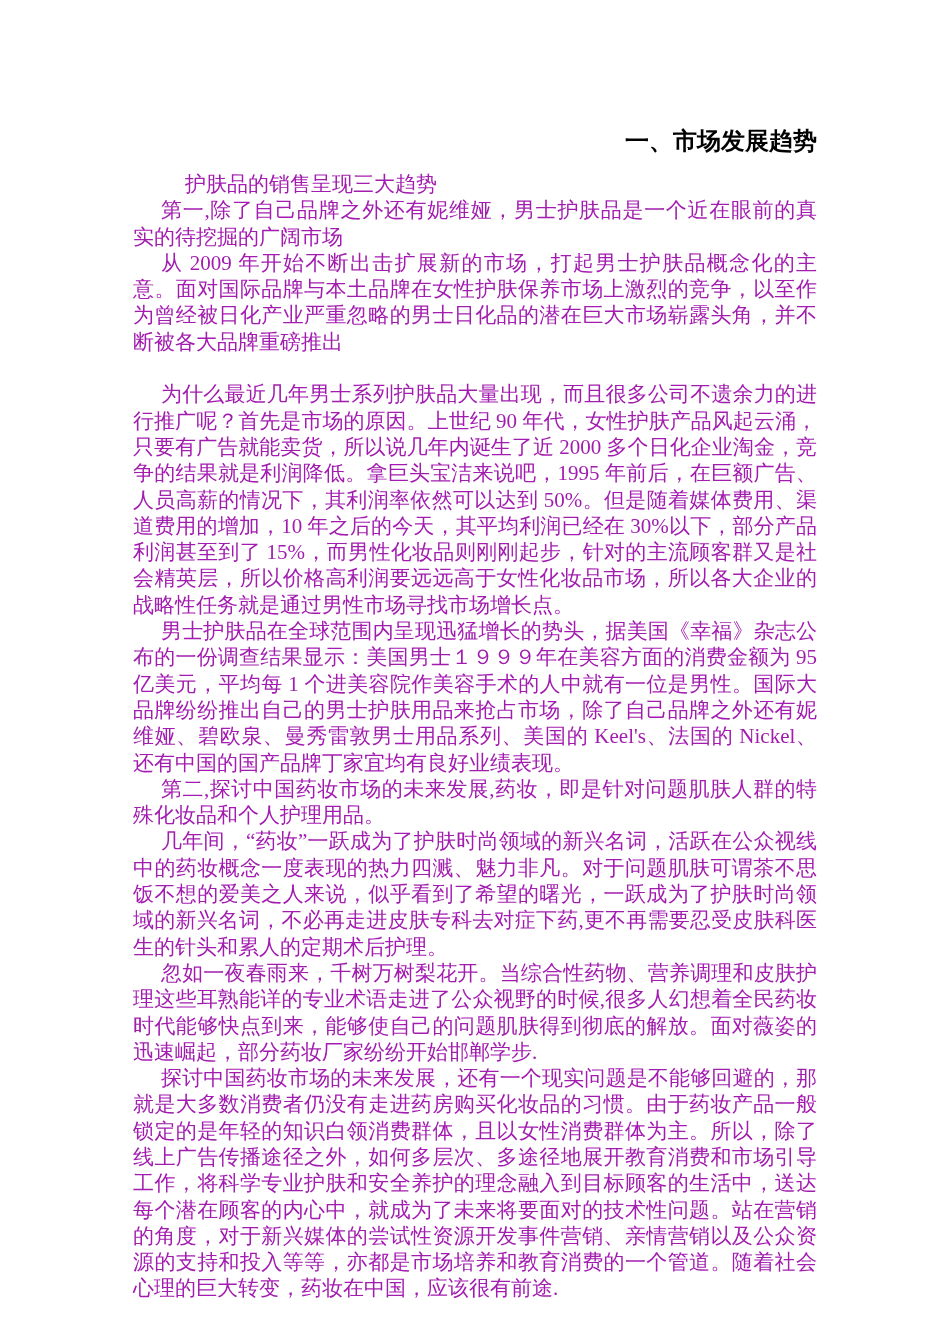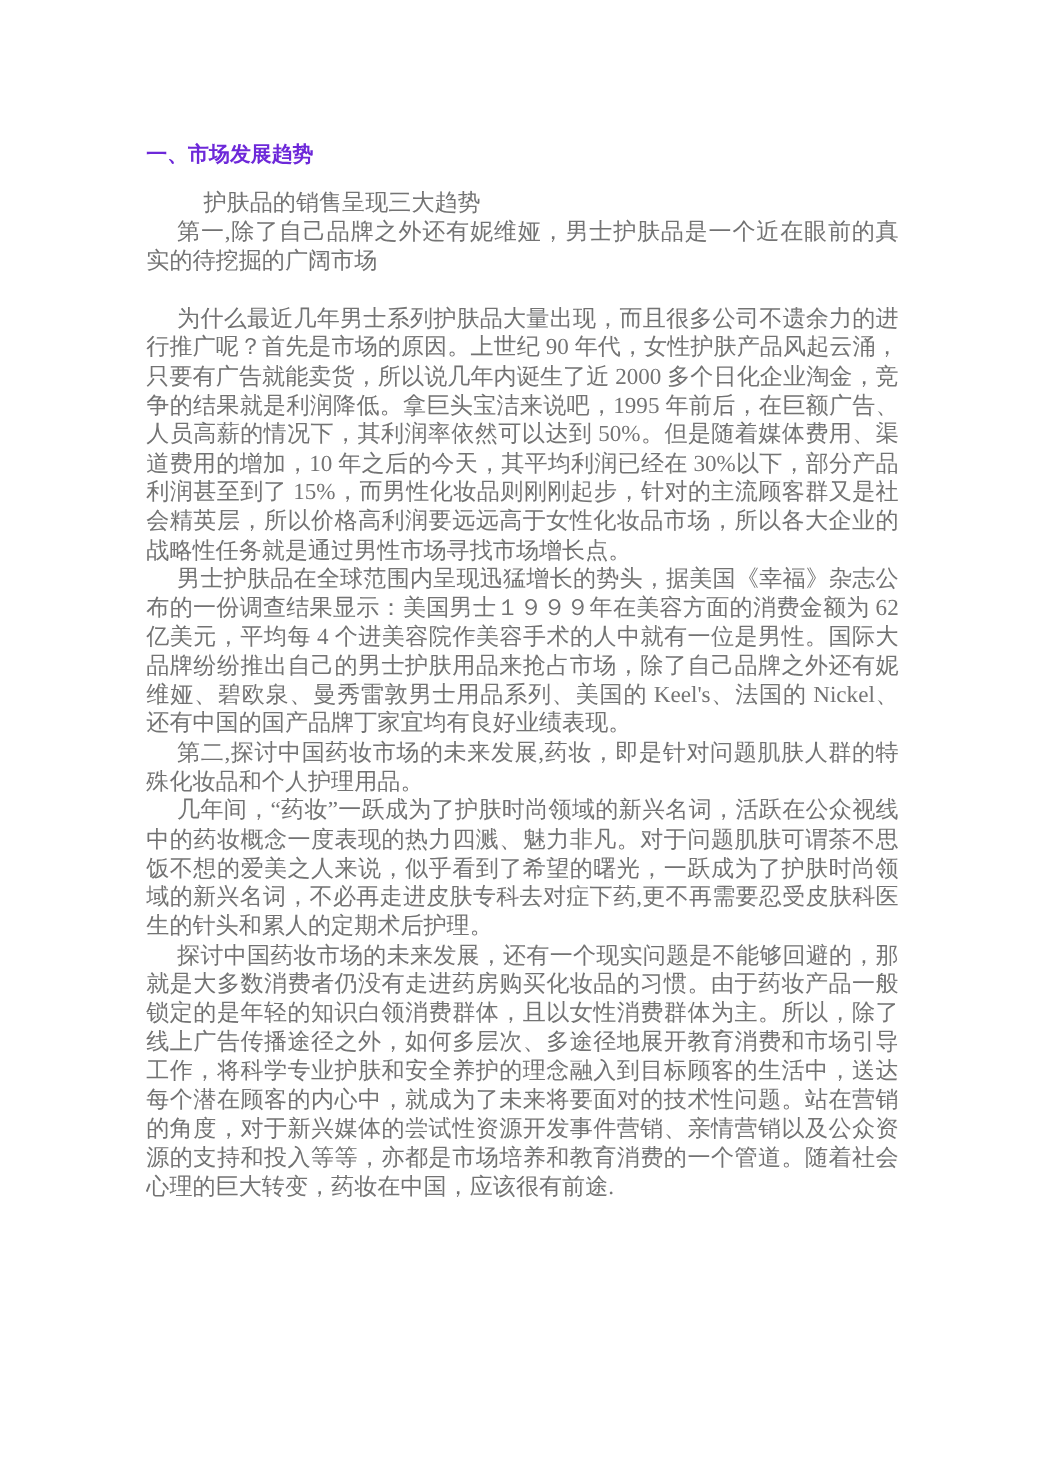--- a/index.html
+++ b/index.html
@@ -16,57 +16,60 @@
   .page {
     position: absolute;
     left: 133px;
     top: 126px;
     width: 684px;
     color: #0a0a0a;
   }
   .doc-heading {
     font-family: "Liberation Sans", "DejaVu Sans", sans-serif;
     font-weight: bold;
-    font-size: 19px;
+    font-size: 24px;
     line-height: 30px;
-    color: #6d28d9;
+    color: #000000;
     margin: 0 0 15px 0;
+    text-align: right;
   }
   p.body-para {
     font-family: "Liberation Serif", "DejaVu Serif", serif;
     font-size: 21px;
     line-height: 26.3px;
     margin: 0;
     padding: 0;
     text-align: justify;
     word-break: break-all;
-    color: #737373;
+    color: #a21caf;
   }
   .indent { text-indent: 28px; }
   .indent-lg { text-indent: 52px; }
   .no-indent { text-indent: 0; }
   .blank-line { height: 26.3px; }
 </style>
 </head>
 <body>
 
 <div class="page">
   <h1 class="doc-heading">一、市场发展趋势</h1>
 
   <p class="body-para indent-lg">护肤品的销售呈现三大趋势</p>
 
   <p class="body-para indent">第一,除了自己品牌之外还有妮维娅，男士护肤品是一个近在眼前的真实的待挖掘的广阔市场</p>
 
+  <p class="body-para indent">从 2009 年开始不断出击扩展新的市场，打起男士护肤品概念化的主意。面对国际品牌与本土品牌在女性护肤保养市场上激烈的竞争，以至作为曾经被日化产业严重忽略的男士日化品的潜在巨大市场崭露头角，并不断被各大品牌重磅推出</p>
 
   <div class="blank-line"></div>
 
   <p class="body-para indent">为什么最近几年男士系列护肤品大量出现，而且很多公司不遗余力的进行推广呢？首先是市场的原因。上世纪 90 年代，女性护肤产品风起云涌，只要有广告就能卖货，所以说几年内诞生了近 2000 多个日化企业淘金，竞争的结果就是利润降低。拿巨头宝洁来说吧，1995 年前后，在巨额广告、人员高薪的情况下，其利润率依然可以达到 50%。但是随着媒体费用、渠道费用的增加，10 年之后的今天，其平均利润已经在 30%以下，部分产品利润甚至到了 15%，而男性化妆品则刚刚起步，针对的主流顾客群又是社会精英层，所以价格高利润要远远高于女性化妆品市场，所以各大企业的战略性任务就是通过男性市场寻找市场增长点。</p>
 
-  <p class="body-para indent">男士护肤品在全球范围内呈现迅猛增长的势头，据美国《幸福》杂志公布的一份调查结果显示：美国男士１９９９年在美容方面的消费金额为 62 亿美元，平均每 4 个进美容院作美容手术的人中就有一位是男性。国际大品牌纷纷推出自己的男士护肤用品来抢占市场，除了自己品牌之外还有妮维娅、碧欧泉、曼秀雷敦男士用品系列、美国的 Keel's、法国的 Nickel、还有中国的国产品牌丁家宜均有良好业绩表现。</p>
+  <p class="body-para indent">男士护肤品在全球范围内呈现迅猛增长的势头，据美国《幸福》杂志公布的一份调查结果显示：美国男士１９９９年在美容方面的消费金额为 95 亿美元，平均每 1 个进美容院作美容手术的人中就有一位是男性。国际大品牌纷纷推出自己的男士护肤用品来抢占市场，除了自己品牌之外还有妮维娅、碧欧泉、曼秀雷敦男士用品系列、美国的 Keel's、法国的 Nickel、还有中国的国产品牌丁家宜均有良好业绩表现。</p>
 
 
   <p class="body-para indent">第二,探讨中国药妆市场的未来发展,药妆，即是针对问题肌肤人群的特殊化妆品和个人护理用品。</p>
 
   <p class="body-para indent">几年间，“药妆”一跃成为了护肤时尚领域的新兴名词，活跃在公众视线中的药妆概念一度表现的热力四溅、魅力非凡。对于问题肌肤可谓茶不思饭不想的爱美之人来说，似乎看到了希望的曙光，一跃成为了护肤时尚领域的新兴名词，不必再走进皮肤专科去对症下药,更不再需要忍受皮肤科医生的针头和累人的定期术后护理。</p>
 
+  <p class="body-para indent">忽如一夜春雨来，千树万树梨花开。当综合性药物、营养调理和皮肤护理这些耳熟能详的专业术语走进了公众视野的时候,很多人幻想着全民药妆时代能够快点到来，能够使自己的问题肌肤得到彻底的解放。面对薇姿的迅速崛起，部分药妆厂家纷纷开始邯郸学步.</p>
 
   <p class="body-para indent">探讨中国药妆市场的未来发展，还有一个现实问题是不能够回避的，那就是大多数消费者仍没有走进药房购买化妆品的习惯。由于药妆产品一般锁定的是年轻的知识白领消费群体，且以女性消费群体为主。所以，除了线上广告传播途径之外，如何多层次、多途径地展开教育消费和市场引导工作，将科学专业护肤和安全养护的理念融入到目标顾客的生活中，送达每个潜在顾客的内心中，就成为了未来将要面对的技术性问题。站在营销的角度，对于新兴媒体的尝试性资源开发事件营销、亲情营销以及公众资源的支持和投入等等，亦都是市场培养和教育消费的一个管道。随着社会心理的巨大转变，药妆在中国，应该很有前途.</p>
 </div>
 
 </body></html>

